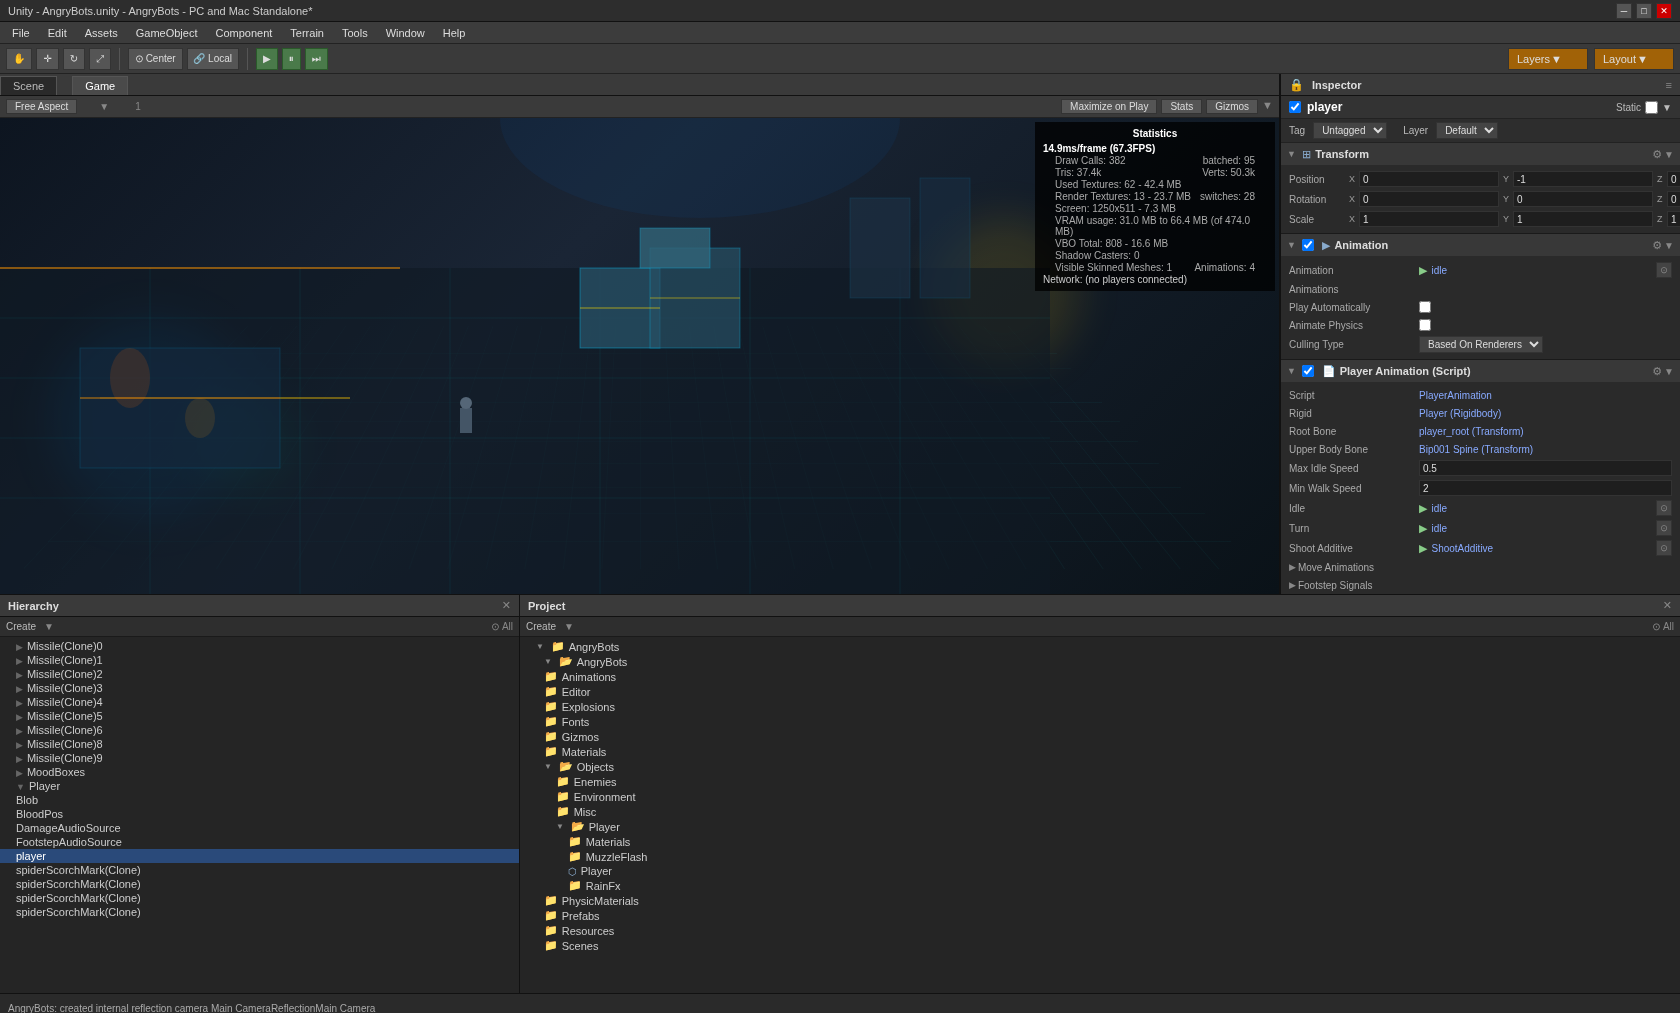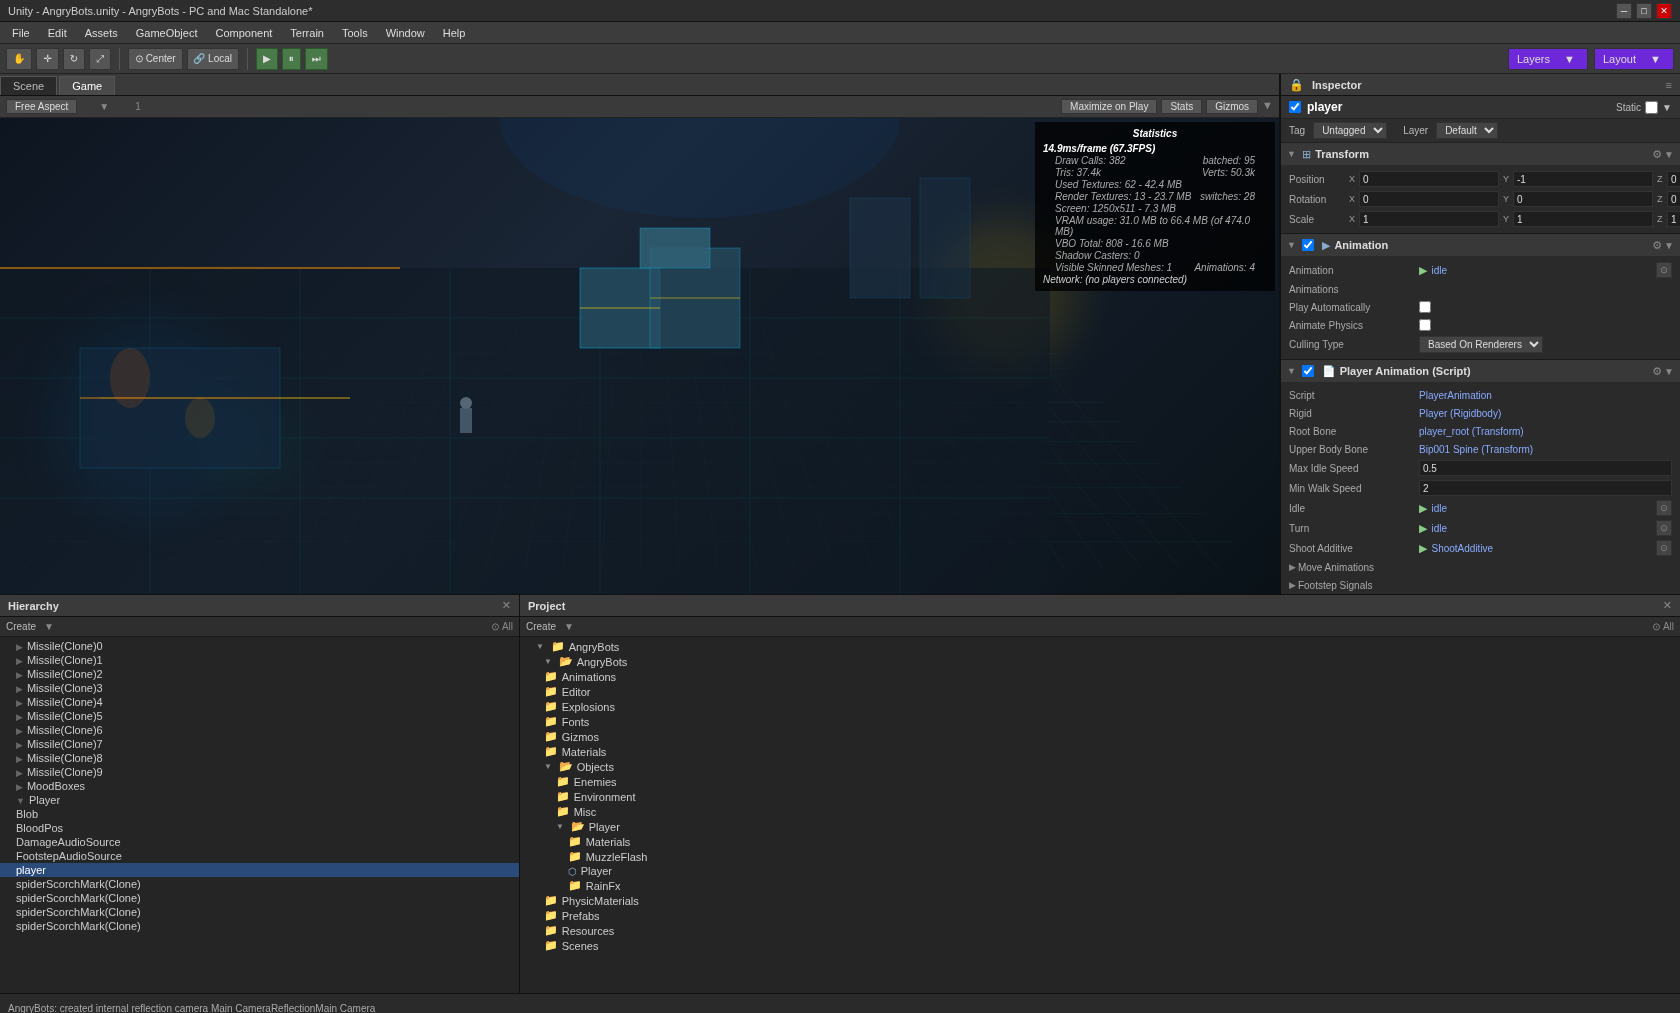--- a/index.html
+++ b/index.html
@@ -80,27 +80,27 @@
     }
     .toolbar-right {
       margin-left: auto;
       display: flex;
       align-items: center;
       gap: 6px;
     }
     .toolbar-dropdown {
       height: 22px;
       padding: 0 8px;
-      background: #6d28d9;
+      background: #a16207;
       border: 1px solid #333;
       color: #ddd;
       font-size: 11px;
       display: flex;
       align-items: center;
-      gap: 14px;
+      gap: 1px;
       cursor: pointer;
       min-width: 80px;
     }
 
     
     #main-layout {
       display: flex;
       height: calc(1013px - 22px - 22px - 30px - 20px);
       flex-direction: column;
     }
@@ -127,21 +127,21 @@
       border-bottom: 1px solid #111;
     }
     .viewport-tab {
       padding: 3px 12px;
       background: #2a2a2a;
       border: 1px solid #555;
       border-bottom: none;
       color: #bbb;
       cursor: pointer;
       font-size: 11px;
-      margin-right: 2px;
+      margin-right: 15px;
     }
     .viewport-tab.active {
       background: #4a4a4a;
       color: #fff;
     }
 
     #viewport-toolbar {
       height: 22px;
       background: #3a3a3a;
       display: flex;
@@ -157,21 +157,20 @@
       color: #ddd;
       font-size: 10px;
       cursor: pointer;
     }
 
     #viewport-canvas {
       flex: 1;
       position: relative;
       background: #000000;
       overflow: hidden;
-      font-style: italic;
     }
 
     
     #stats-overlay {
       position: absolute;
       top: 4px;
       right: 4px;
       background: rgba(0,0,0,0.75);
       color: #aaa;
       font-size: 10px;
@@ -921,21 +920,20 @@
         <span style="margin-left:auto;color:#888;font-size:10px;">⊙ <span>All</span></span>
       </div>
       <div id="hierarchy-list">
         <div class="hier-item"><span class="hier-arrow">▶</span>Missile(Clone)0</div>
         <div class="hier-item"><span class="hier-arrow">▶</span>Missile(Clone)1</div>
         <div class="hier-item"><span class="hier-arrow">▶</span>Missile(Clone)2</div>
         <div class="hier-item"><span class="hier-arrow">▶</span>Missile(Clone)3</div>
         <div class="hier-item"><span class="hier-arrow">▶</span>Missile(Clone)4</div>
         <div class="hier-item"><span class="hier-arrow">▶</span>Missile(Clone)5</div>
         <div class="hier-item"><span class="hier-arrow">▶</span>Missile(Clone)6</div>
-        <div class="hier-item"><span class="hier-arrow">▶</span>Missile(Clone)7</div>
         <div class="hier-item"><span class="hier-arrow">▶</span>Missile(Clone)8</div>
         <div class="hier-item"><span class="hier-arrow">▶</span>Missile(Clone)9</div>
         <div class="hier-item"><span class="hier-arrow">▶</span>MoodBoxes</div>
         <div class="hier-item"><span class="hier-arrow">▼</span>Player</div>
         <div class="hier-item indent1">Blob</div>
         <div class="hier-item indent1">BloodPos</div>
         <div class="hier-item indent1">DamageAudioSource</div>
         <div class="hier-item indent1">FootstepAudioSource</div>
         <div class="hier-item indent1 selected">player</div>
         <div class="hier-item">spiderScorchMark(Clone)</div>

